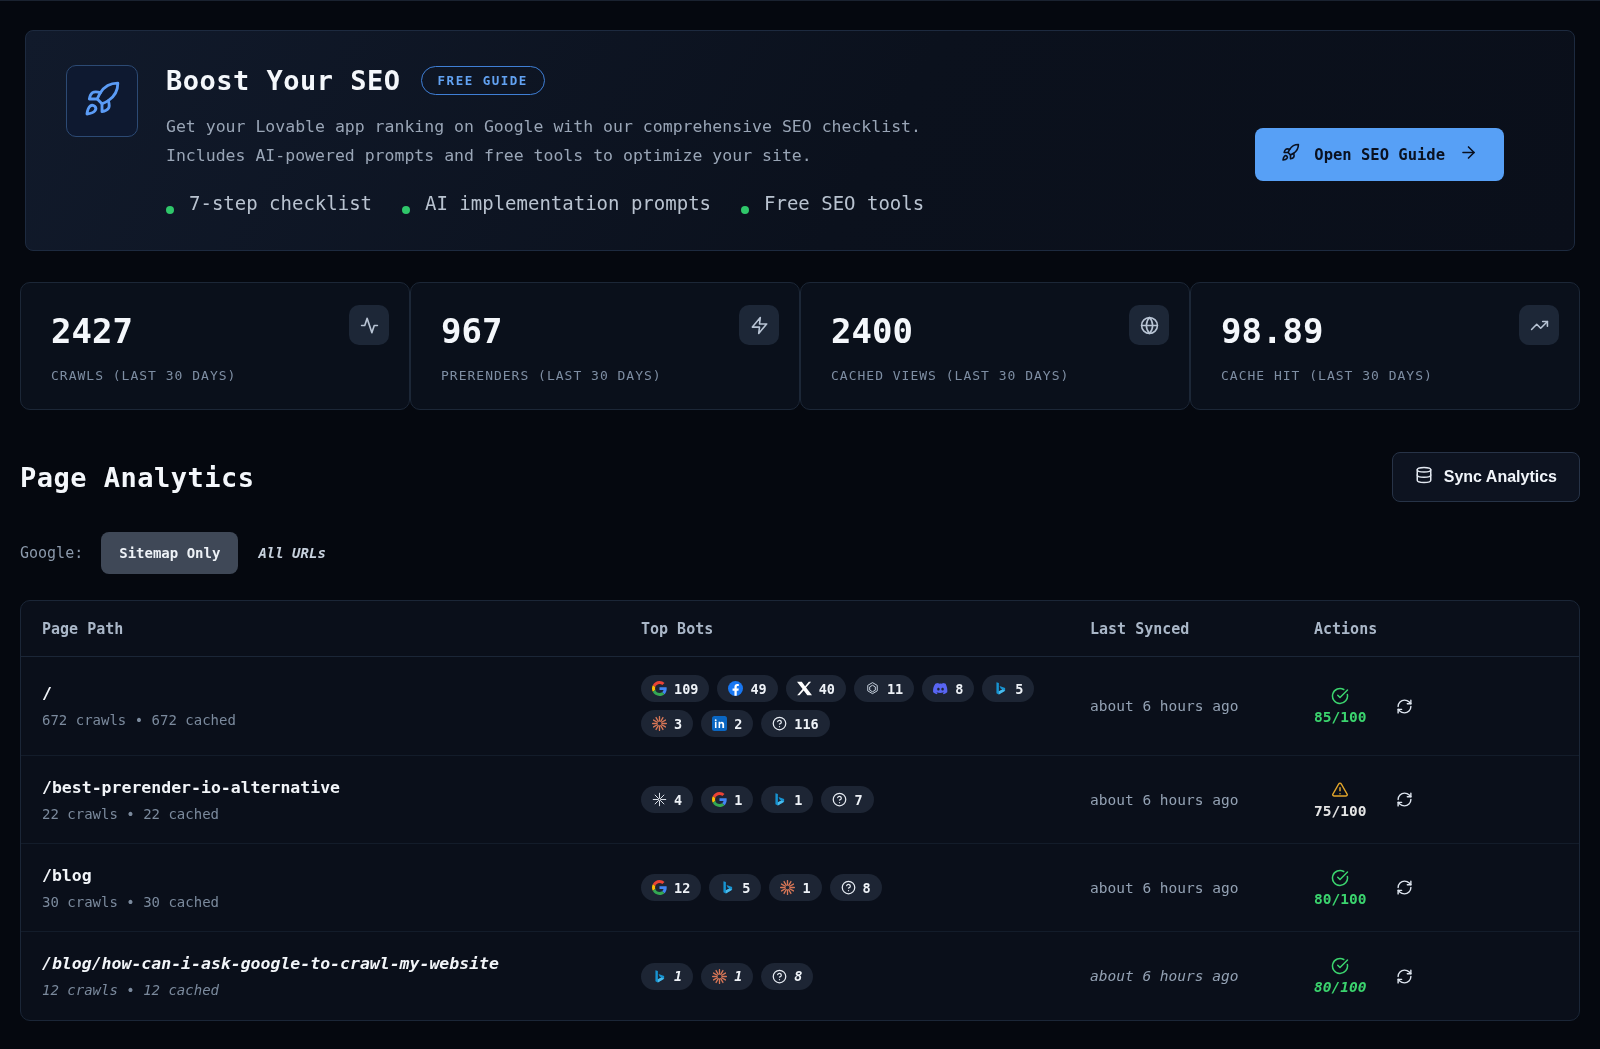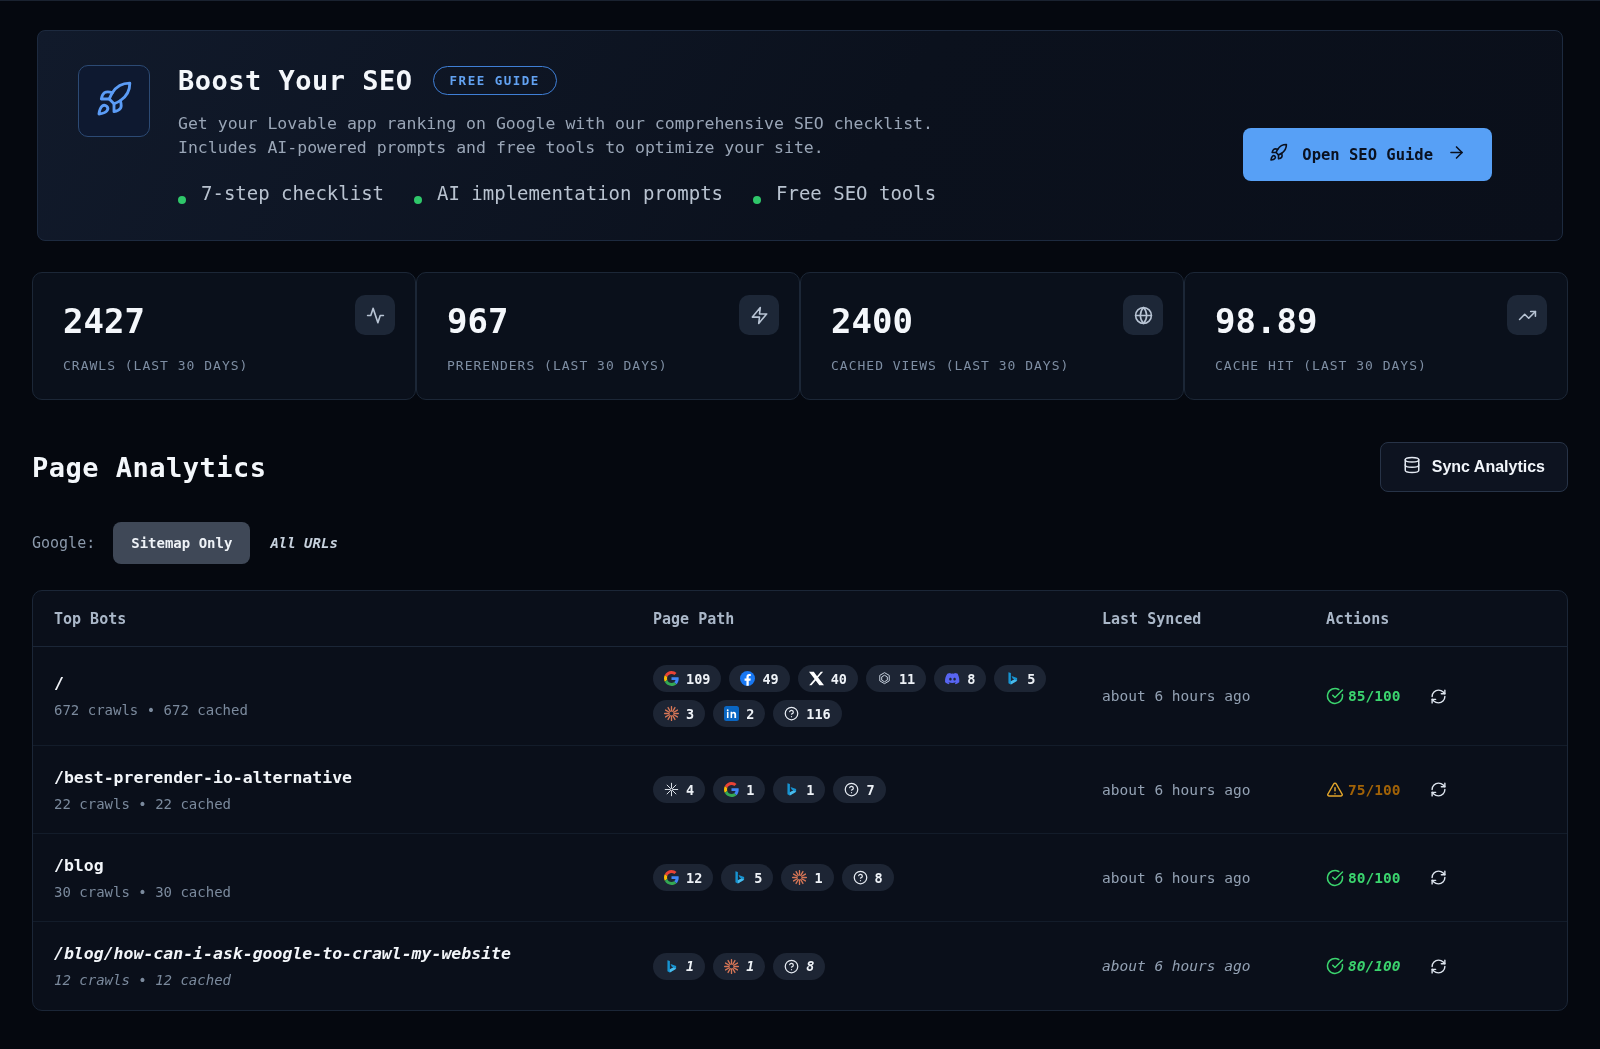--- a/index.html
+++ b/index.html
@@ -3,21 +3,21 @@
 <meta charset="utf-8">
 <style>
   * { margin:0; padding:0; box-sizing:border-box; }
   html,body { width:1600px; height:1049px; overflow:hidden; }
   body {
     background:#05080f;
     font-family:"DejaVu Sans Mono","Liberation Mono",monospace;
     color:#e8edf4;
     border-top:1px solid #1a2230;
   }
-  .page { padding:0 32px; }
+  .page { padding:0 20px; }
 
   
   .banner {
     margin:29px 5px 0 5px;
     border:1px solid #1d2a3f;
     border-radius:8px;
     background:linear-gradient(120deg,#111a2b 0%,#0b111d 55%,#0a0f1a 100%);
     padding:34px 40px 36px 40px;
     display:flex; align-items:flex-start; gap:28px;
     position:relative;
@@ -32,21 +32,21 @@
   .banner-main { flex:1; }
   .banner-title-row { display:flex; align-items:center; gap:20px; }
   .banner-title { font-size:27px; font-weight:bold; color:#f4f7fb; letter-spacing:.5px; }
   .free-badge {
     border:1.5px solid #3f7fd6; border-radius:999px;
     color:#62a2f2; font-size:12.5px; font-weight:bold; letter-spacing:1.5px;
     padding:6px 16px;
   }
   .banner-desc {
     margin-top:16px; max-width:830px;
-    font-size:16.5px; line-height:24px; color:#99a5b6;
+    font-size:16.5px; line-height:29px; color:#99a5b6;
   }
   .banner-features { display:flex; gap:30px; margin-top:22px; }
   .feature { display:flex; align-items:flex-end; gap:15px; font-size:19px; color:#b9c3d0; }
   .feature-dot { width:8px; height:8px; border-radius:50%; background:#2fc76a; }
   .cta-button {
     position:absolute; right:70px; top:97px;
     display:flex; align-items:center; gap:14px;
     background:#57a0f6; border:none; border-radius:8px;
     padding:15px 26px; cursor:pointer;
     font-family:inherit; font-size:15.5px; font-weight:bold; color:#0a1120;
@@ -112,23 +112,23 @@
   .bots { display:flex; flex-wrap:wrap; gap:8px; max-width:420px; }
   .bot-badge {
     display:flex; align-items:center; gap:7px;
     background:#1d2534; border-radius:14px; height:27px; padding:0 11px;
   }
   .bot-badge .bicon { width:15px; height:15px; display:flex; align-items:center; justify-content:center; }
   .bot-badge .bicon svg { width:15px; height:15px; }
   .bot-count { font-size:13.5px; font-weight:bold; color:#eef2f7; }
   .synced { font-size:14.5px; color:#93a1b3; }
   .actions-cell { display:flex; align-items:center; gap:30px; }
-  .score { display:flex; align-items:center; gap:4px; font-size:14.5px; font-weight:bold; }
+  .score { display:flex; align-items:center; gap:4px; font-size:14.5px; font-weight:bold;flex-direction:column; }
   .score.good  { color:#3bd46e; }
-  .score.warning { color:#a16207; }
+  .score.warning { color:#e5e5e5; }
   .score svg { width:18px; height:18px; }
   .score.good svg { stroke:#3bd46e; }
   .score.warning svg { stroke:#e3a62b; }
   .refresh-btn { background:none; border:none; cursor:pointer; display:flex; }
   .refresh-btn svg { width:17px; height:17px; stroke:#dde4ee; }
 </style>
 </head>
 <body>
 
 <div class="page">
@@ -241,22 +241,22 @@
   </div>
 
   <div class="source-row">
     <span class="source-label">Google:</span>
     <button class="source-pill">Sitemap Only</button>
     <button class="source-plain">All URLs</button>
   </div>
 
   <section class="table">
     <div class="t-row t-head">
+      <div>Page Path</div>
       <div>Top Bots</div>
-      <div>Page Path</div>
       <div>Last Synced</div>
       <div>Actions</div>
     </div>
     <div class="t-body" id="table-body">
         <div class="t-row">
           <div class="cell">
             <div class="path">/</div>
             <div class="path-meta">672 crawls • 672 cached</div>
           </div>
           <div class="cell">

